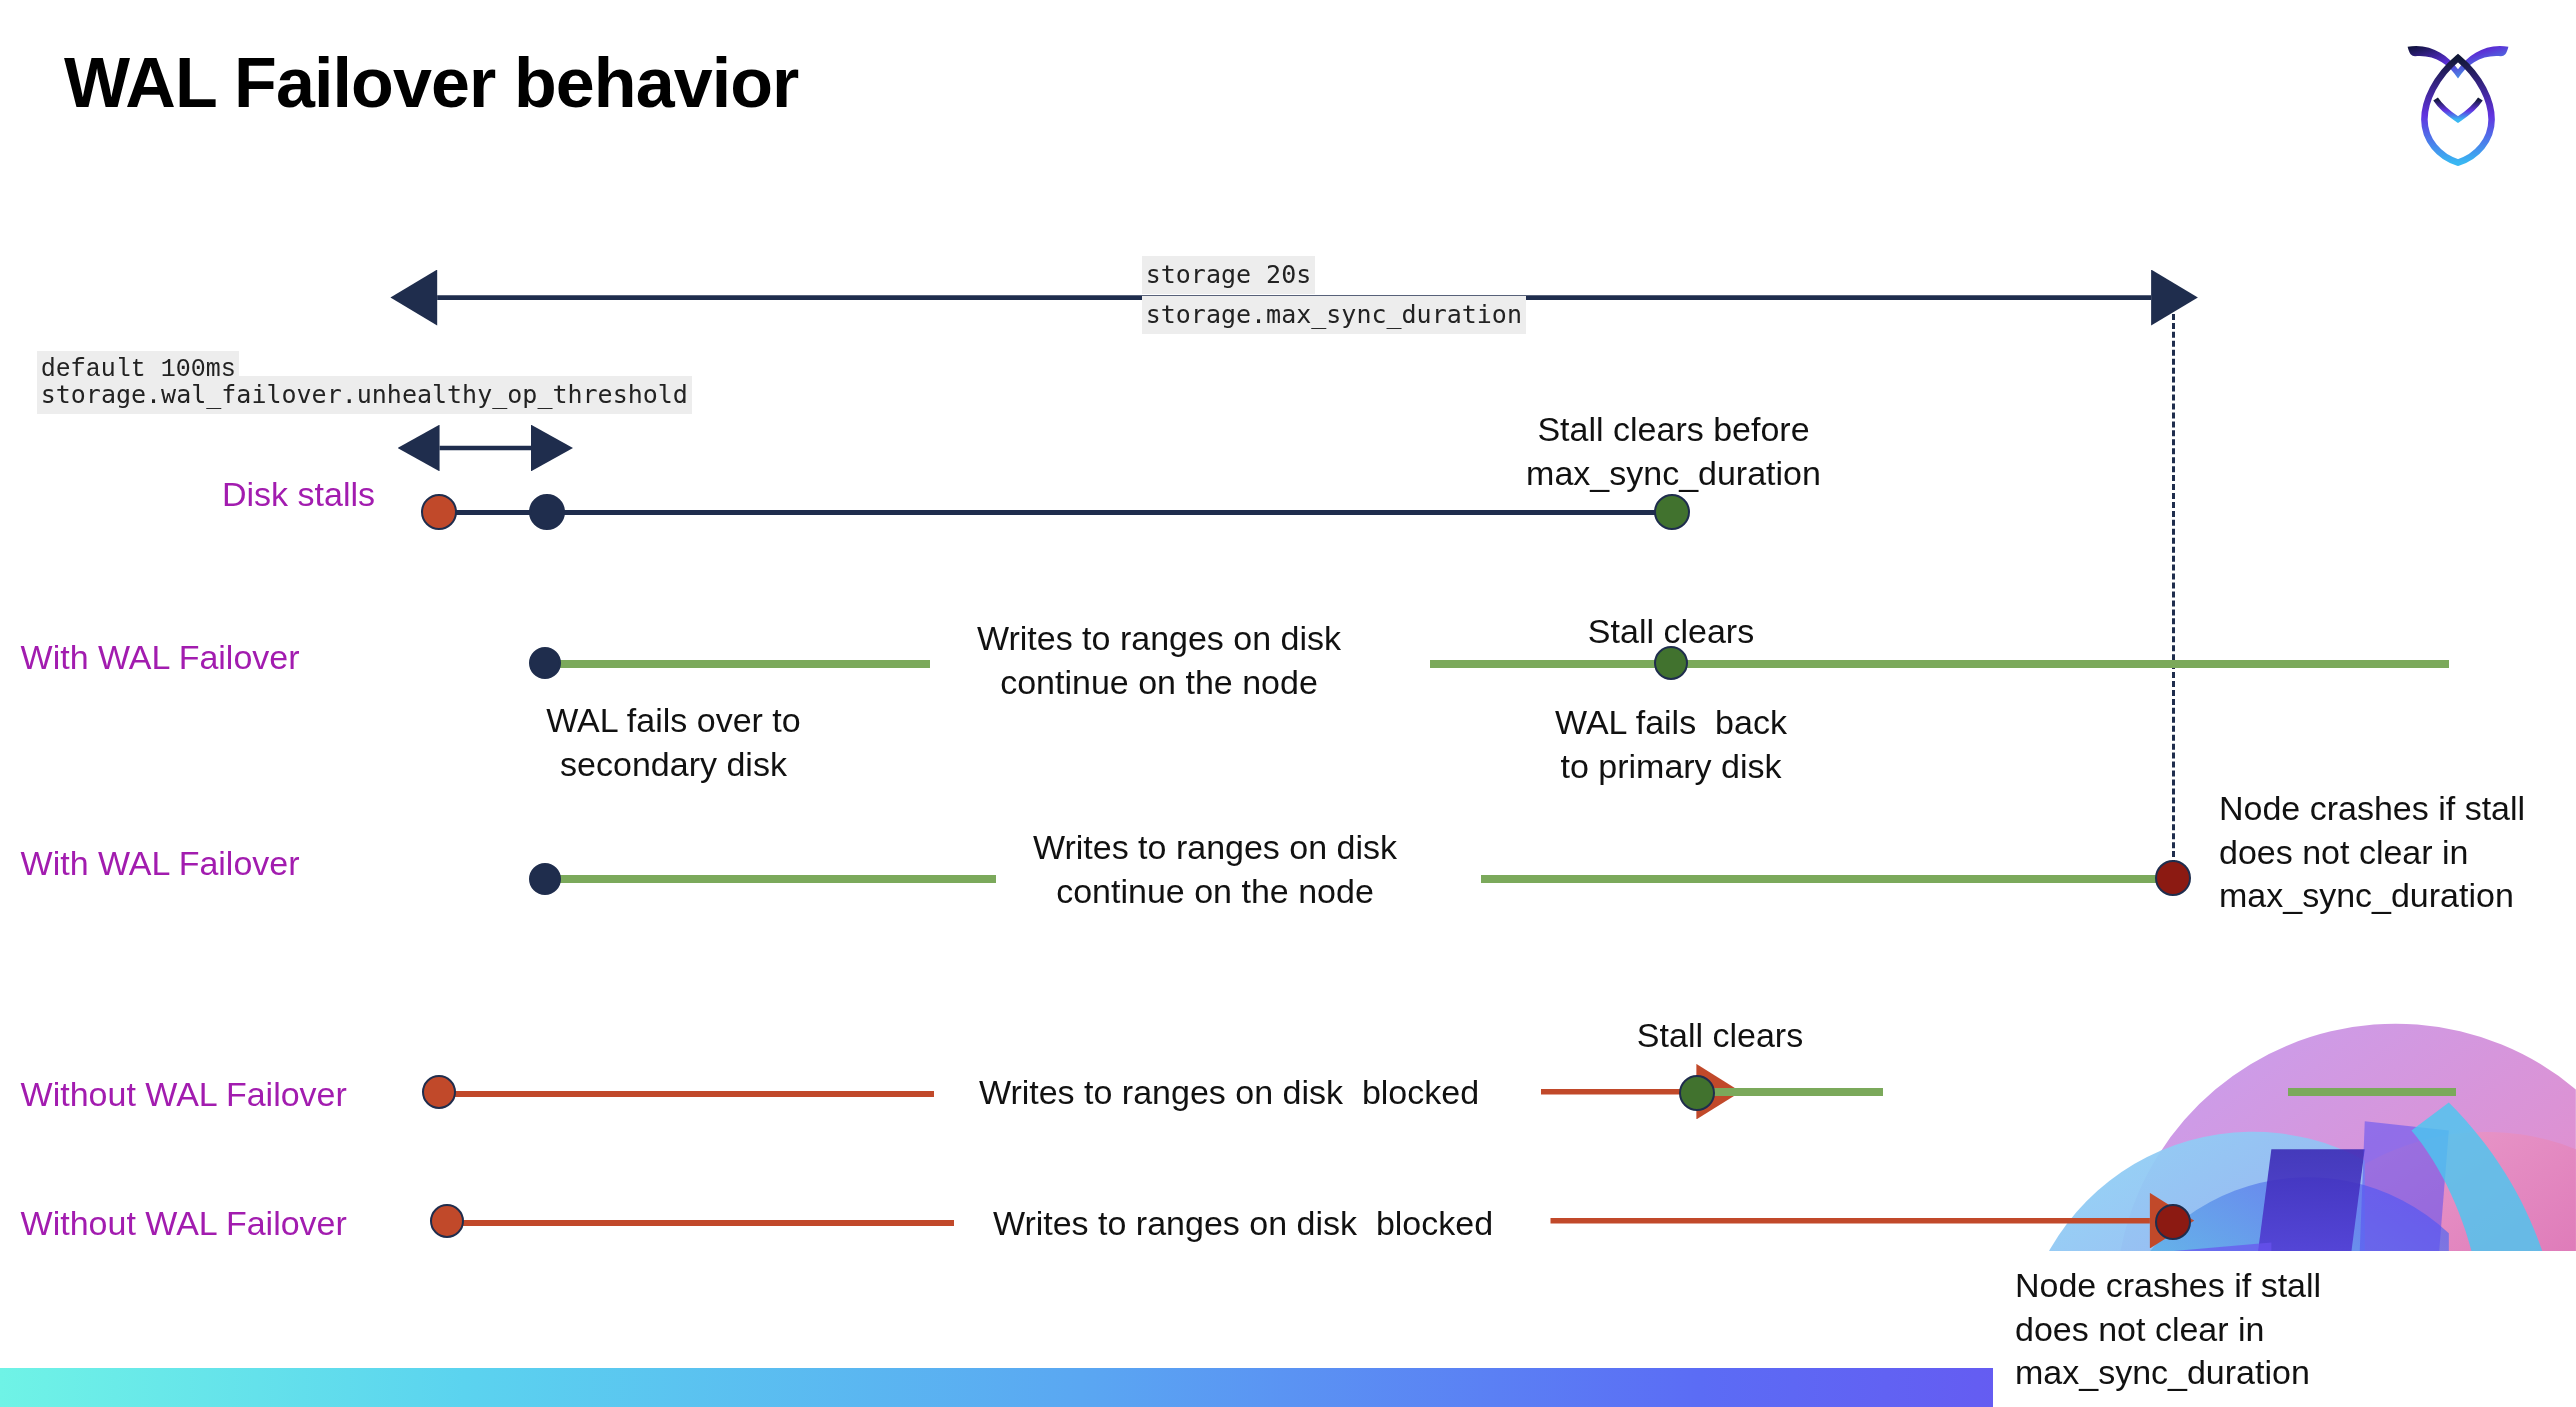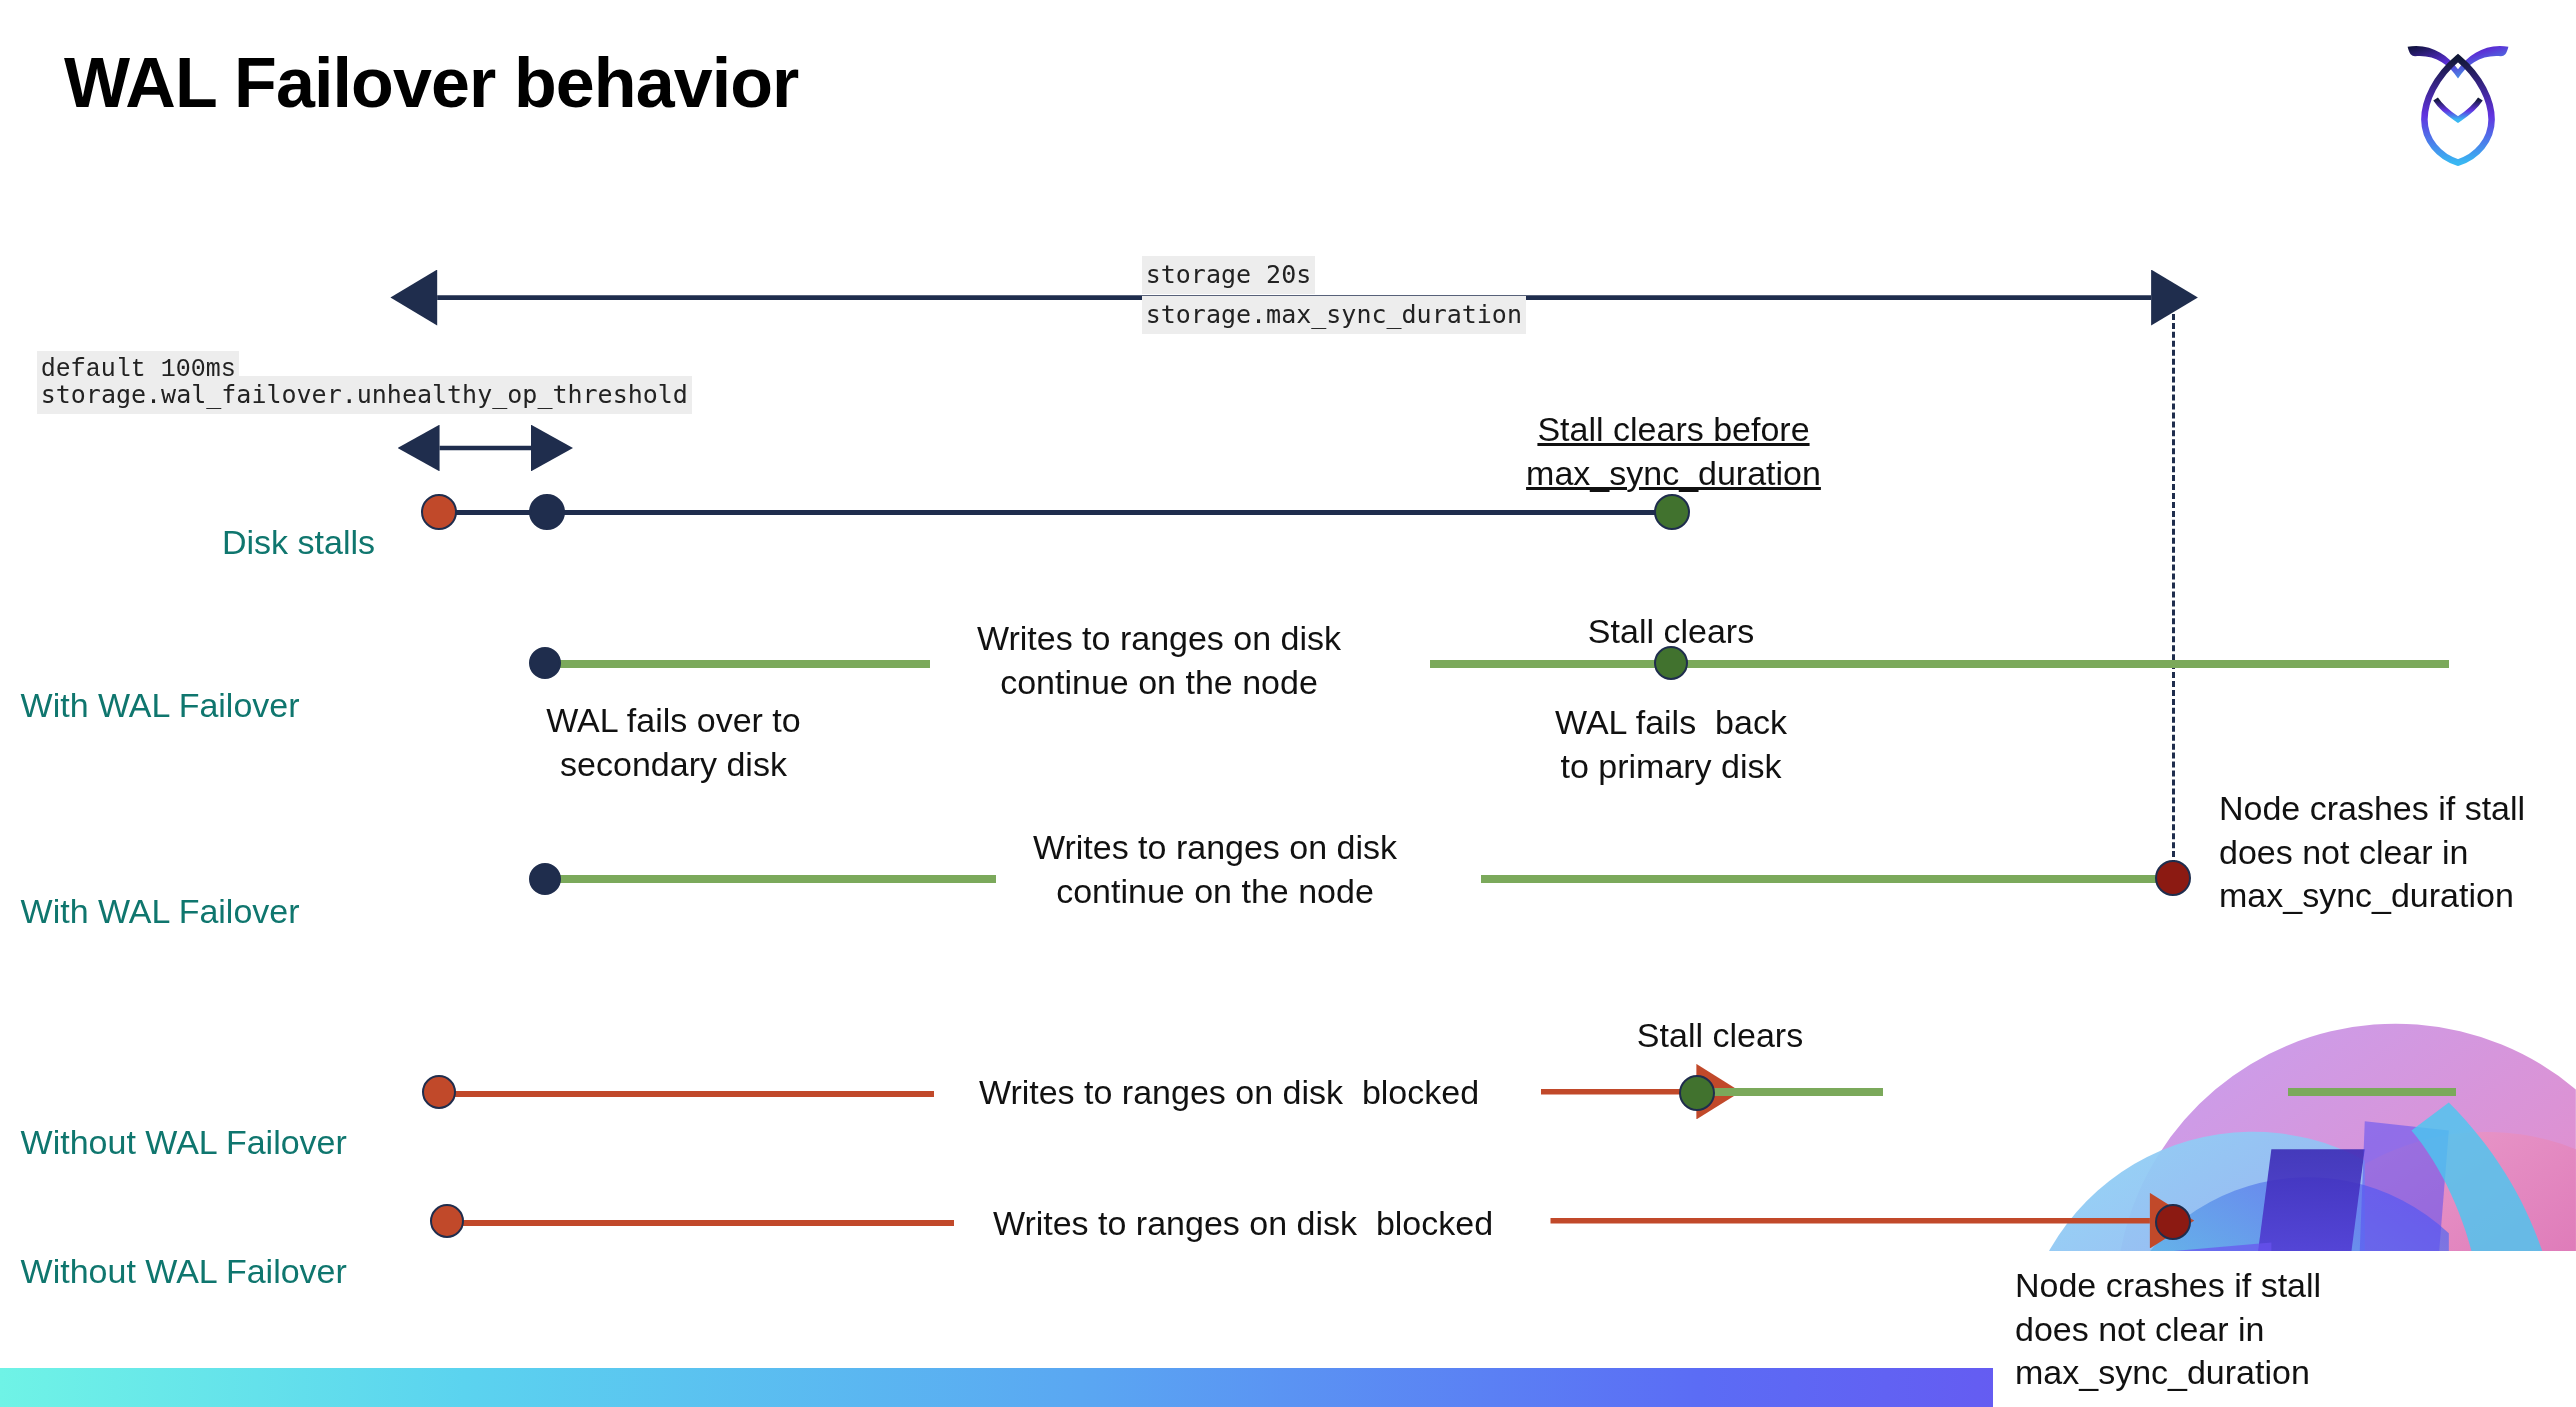--- a/index.html
+++ b/index.html
@@ -39,21 +39,21 @@
 
   
   .lbl{
     position:absolute;color:#111111;font-size:34px;line-height:1.28;
     white-space:pre;
   }
   .lbl.c{text-align:center;}
   .lbl.l{text-align:left;}
 
   .rowlabel{
-    position:absolute;color:#0f766e;font-size:34px;white-space:nowrap;margin-top:48px;
+    position:absolute;color:#a21caf;font-size:34px;white-space:nowrap;
   }
 
   
   .hline{position:absolute;height:4.7px;background:#1f2d4d;}
   .gline{position:absolute;height:8.4px;background:#7ba95b;}
   .rline{position:absolute;height:5.6px;background:#c1492a;}
   .vdash{
     position:absolute;width:0;border-left:3.7px dashed #1f2d4d;
   }
 
@@ -166,21 +166,21 @@
   </svg>
 
   <div class="rowlabel" style="left:222px;top:494px;transform:translateY(-50%);">Disk stalls</div>
 
   <div class="hline" style="left:437px;top:510px;width:1234px;"></div>
 
   <div class="dot orange" style="left:421px;top:494px;width:36px;height:36px;"></div>
   <div class="dot navy" style="left:529px;top:494px;width:36px;height:36px;"></div>
   <div class="dot green" style="left:1654px;top:494px;width:36px;height:36px;"></div>
 
-  <div class="lbl c" style="left:1477px;top:408px;width:393px;text-decoration:underline;">Stall clears before
+  <div class="lbl c" style="left:1477px;top:408px;width:393px;">Stall clears before
 max_sync_duration</div>
 
   <div class="rowlabel" style="left:20.6px;top:657px;transform:translateY(-50%);">With WAL Failover</div>
 
   <div class="gline" style="left:547px;top:660px;width:383px;"></div>
   <div class="gline" style="left:1430px;top:660px;width:1019px;"></div>
 
   <div class="dot navy" style="left:529px;top:647px;width:32px;height:32px;"></div>
   <div class="dot green" style="left:1654px;top:646px;width:34px;height:34px;"></div>
 

